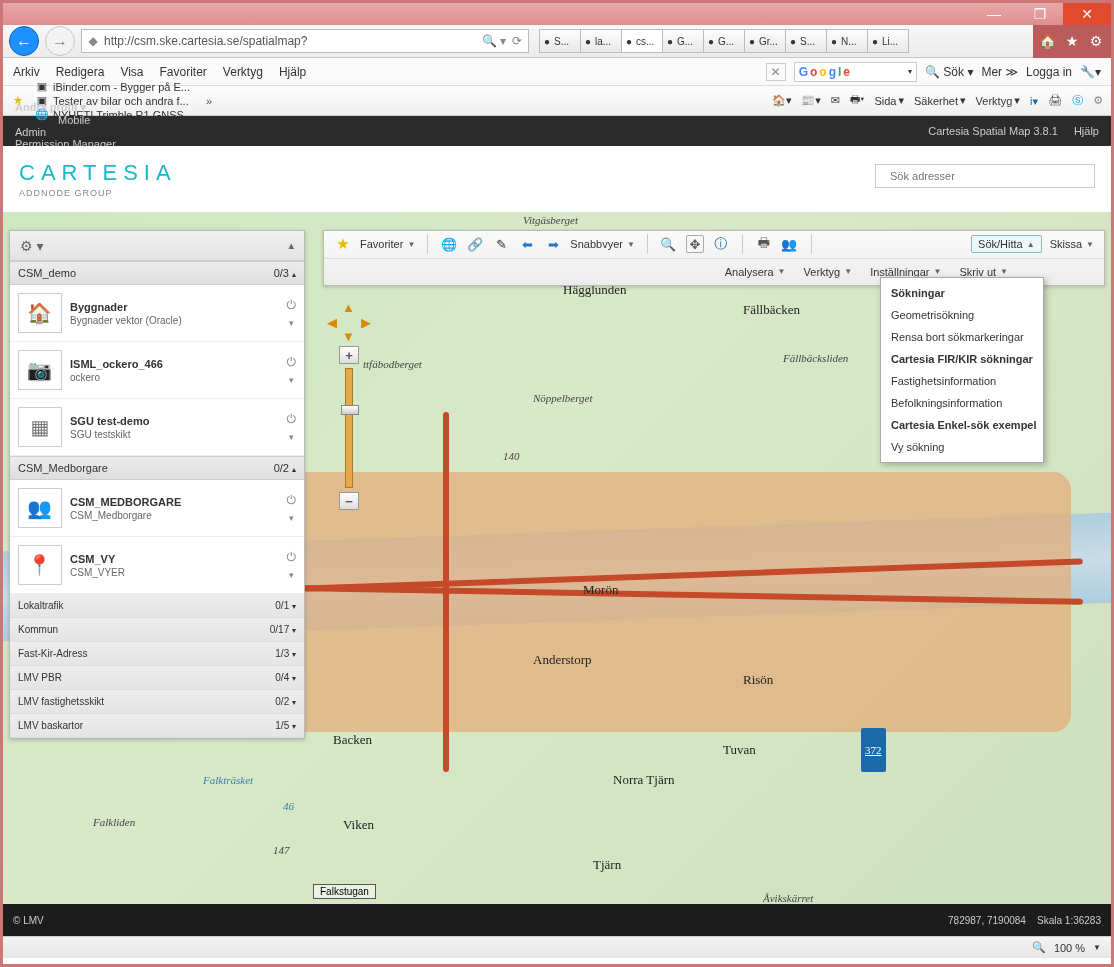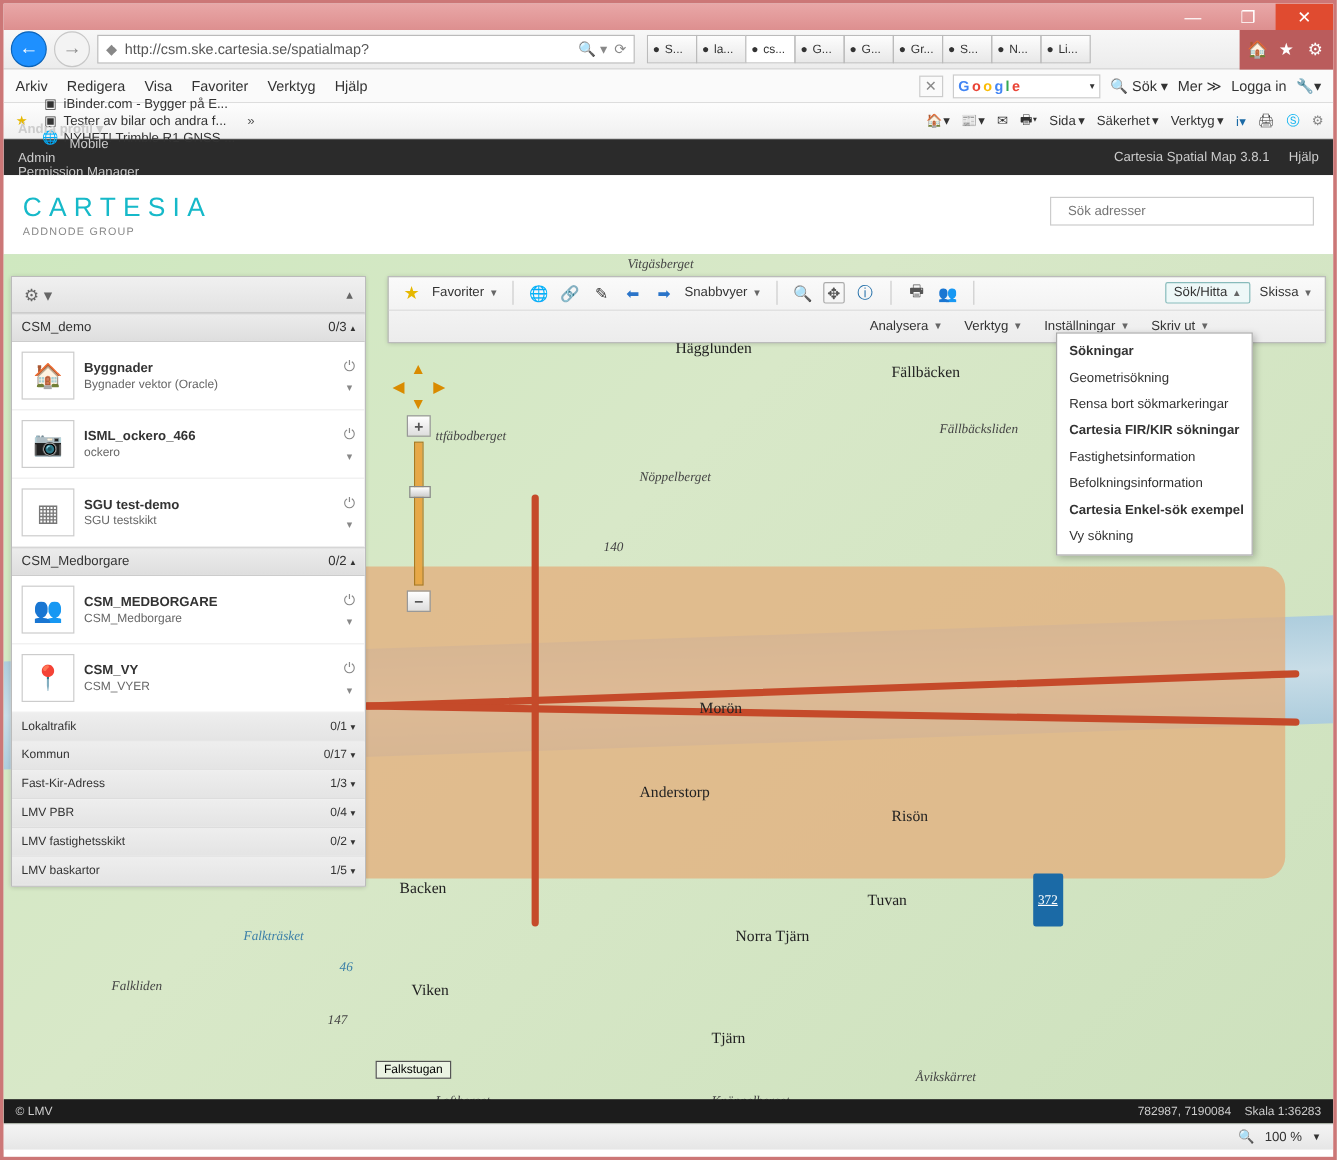--- a/index.html
+++ b/index.html
@@ -97,21 +97,21 @@
 
 
 .zoom { position:absolute; left:326px; top:90px; display:flex;flex-direction:column;align-items:center;gap:4px; }
 .zoom .pan { width:40px;height:40px;position:relative; }
 .zoom .pan .a { position:absolute;color:#d98b00;font-size:13px; }
 .zoom .btn { width:20px;height:18px;border:1px solid #999;background:linear-gradient(#fff,#ddd);display:flex;align-items:center;justify-content:center;font-weight:bold;color:#555;font-size:13px;}
 .zoom .track { width:8px;height:120px;background:linear-gradient(#e7a847,#e7a847);border:1px solid #aa7a20;position:relative; }
 .zoom .handle { position:absolute;left:-5px;top:36px;width:18px;height:10px;background:linear-gradient(#fff,#ccc);border:1px solid #888; }
 
 
-.status { height:20px;background:#1c1c1c;color:#ccc;display:flex;align-items:center;justify-content:space-between;padding:0 10px;font-size:10px; }
+.status { height:32px;background:#1c1c1c;color:#ccc;display:flex;align-items:center;justify-content:space-between;padding:0 10px;font-size:10px; }
 
 
 .ie-status { height:22px;background:linear-gradient(#f4f4f4,#e6e6e6);border-top:1px solid #ccc;display:flex;align-items:center;justify-content:flex-end;padding:0 10px;gap:8px;font-size:11px;color:#333;}
 </style>
 </head>
 <body>
 
 <div class="titlebar">
   <div class="btn">—</div>
   <div class="btn">❐</div>

